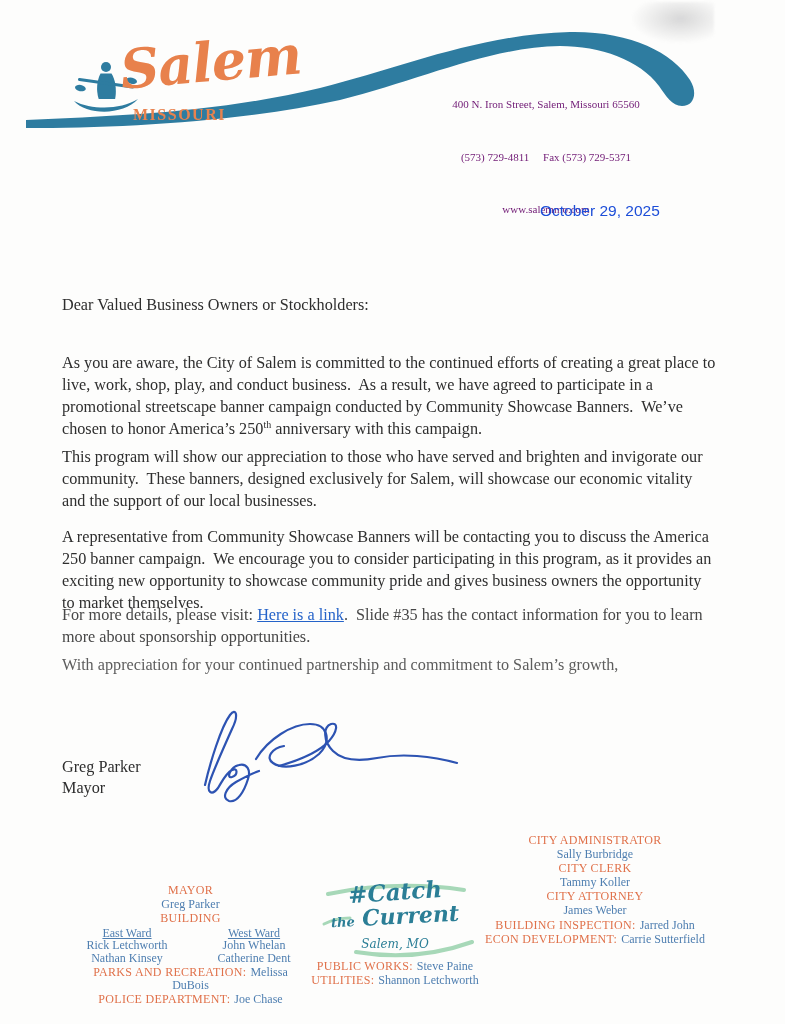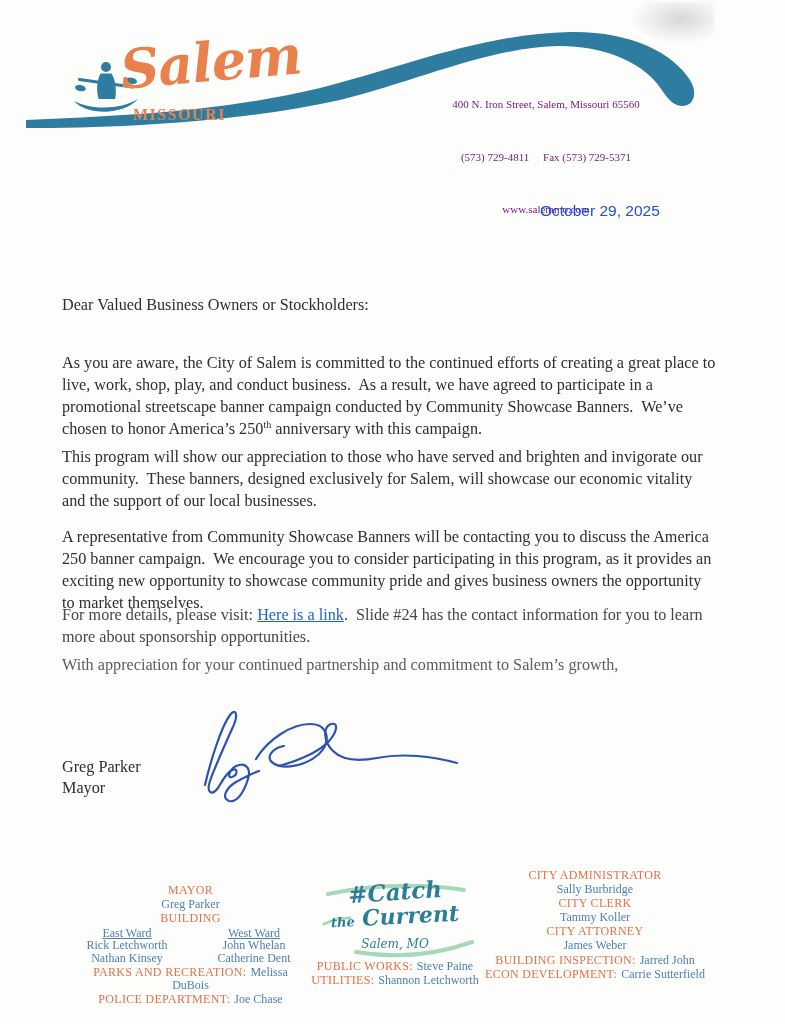--- a/index.html
+++ b/index.html
@@ -48,21 +48,21 @@
   .p5 { top:654px; color:#5d5d5d; }
   .doc-link { color:#2563C9; text-decoration:underline; cursor:pointer; }
 
   .sig-block { position:absolute; left:62px; top:757px; font-size:16.2px; line-height:21px; color:#2e2e2e; }
   .signature-svg { position:absolute; left:160px; top:703px; width:310px; height:110px; }
 
   
   .fcol { position:absolute; text-align:center; font-size:12px; line-height:12.6px; }
   .fcol-left  { left:78px;  top:884px; width:225px; }
   .fcol-center{ left:296px; top:878px; width:198px; }
-  .fcol-right { left:464px; top:869px; width:262px; }
+  .fcol-right { left:464px; top:834px; width:262px; }
   .f-label { color:#E0714A; letter-spacing:.3px; }
   .f-name  { color:#4E7EB0; }
   .f-inline .f-name { margin-left:4px; }
   .f-row { margin-top:1.5px; }
   .wards { display:flex; justify-content:center; gap:31px; margin-top:2px; }
   .ward  { width:96px; }
   .ward-title { color:#4E7EB0; text-decoration:underline; }
 
   .catch-logo { position:relative; height:80px; }
   .catch-swooshes { position:absolute; left:0; top:0; width:198px; height:80px; }
@@ -142,21 +142,21 @@
   </div>
 
   <div class="para p3">
     <div class="line">A representative from Community Showcase Banners will be contacting you to discuss the America</div>
     <div class="line">250 banner campaign.  We encourage you to consider participating in this program, as it provides an</div>
     <div class="line">exciting new opportunity to showcase community pride and gives business owners the opportunity</div>
     <div class="line">to market themselves.</div>
   </div>
 
   <div class="para p4">
-    <div class="line"><span>For more details, please visit: </span><a class="doc-link">Here is a link</a><span>.  Slide #24 has the contact information for you to learn</span></div>
+    <div class="line"><span>For more details, please visit: </span><a class="doc-link">Here is a link</a><span>.  Slide #35 has the contact information for you to learn</span></div>
     <div class="line">more about sponsorship opportunities.</div>
   </div>
 
   <div class="para p5">
     <div class="line">With appreciation for your continued partnership and commitment to Salem’s growth,</div>
   </div>
 
   <svg class="signature-svg" viewBox="0 0 310 110">
     <g fill="none" stroke="#2D53B2" stroke-width="2.2" stroke-linecap="round">
       <path d="M 45 82

